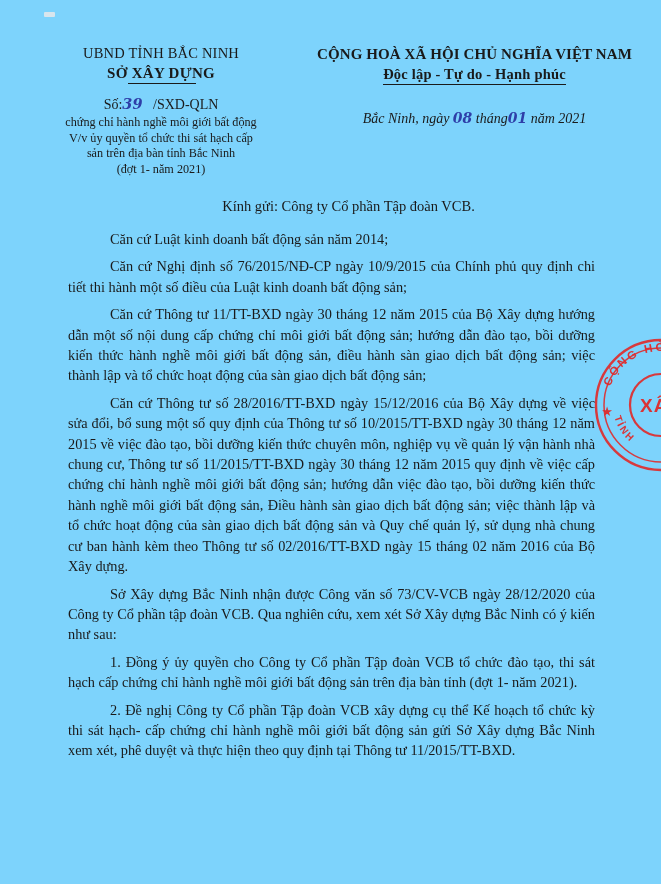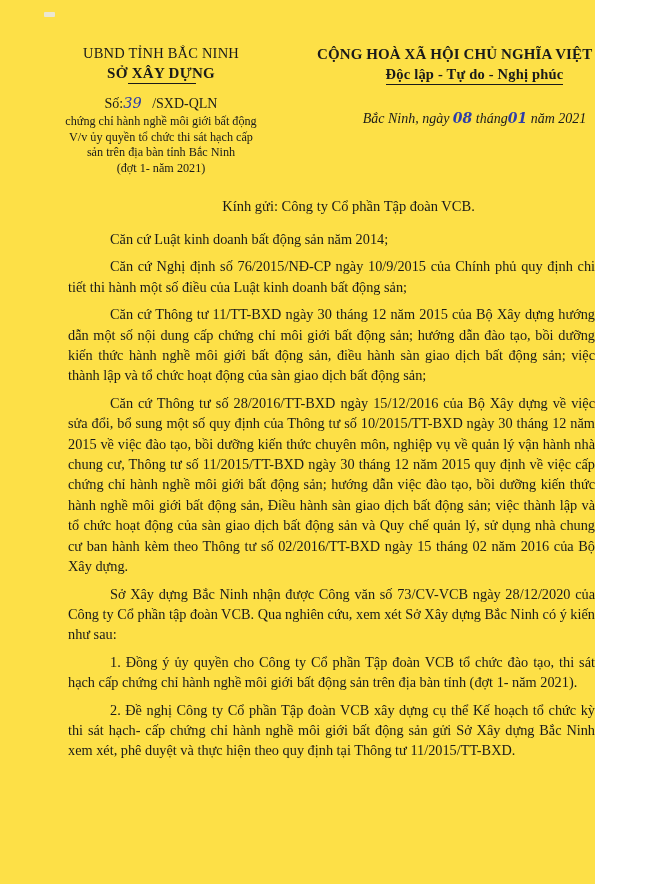--- a/index.html
+++ b/index.html
@@ -6,24 +6,24 @@
     margin: 0;
     padding: 0;
     background: #ffffff;
   }
   body {
     font-family: "Liberation Serif", "DejaVu Serif", serif;
     color: #1a1a1a;
   }
   .page {
     position: relative;
-    width: 595px;
+    width: 661px;
     height: 884px;
     overflow: hidden;
-    background: #fde047;
+    background: #7dd3fc;
   }
 
   
   .scan-speck {
     position: absolute;
     left: 44px; top: 12px;
     width: 11px; height: 5px;
     background: #e8e8ea;
     border-radius: 1px;
     opacity: .85;
@@ -74,21 +74,21 @@
 
   .doc-no {
     margin-top: 11px;
     font-size: 14px;
     line-height: 19px;
     white-space: pre;
   }
   .doc-no .hw {
     font-family: "DejaVu Serif", serif;
     font-style: italic;
-    font-weight: normal;
+    font-weight: bold;
     color: #2e3ea8;
     font-size: 14.5px;
   }
   .subject {
     font-size: 12.2px;
     line-height: 15.6px;
     margin-top: 1px;
     padding: 0 6px;
   }
 
@@ -191,21 +191,21 @@
         <div>V/v ủy quyền tổ chức thi sát hạch cấp</div>
         <div>sản trên địa bàn tỉnh Bắc Ninh</div>
         <div>(đợt 1- năm 2021)</div>
       </div>
     </div>
 
     <div class="hdr-right">
       <div class="nation-line1">CỘNG HOÀ XÃ HỘI CHỦ NGHĨA VIỆT NAM</div>
       <div>
         <span class="nation-line2">
-          <span>Độc lập - Tự do - Nghị phúc</span>
+          <span>Độc lập - Tự do - Hạnh phúc</span>
           <span class="rule"></span>
         </span>
       </div>
 
       <div class="place-date"><span>Bắc Ninh, ngày</span> <span class="hw">08</span> <span>tháng</span><span class="hw">01</span> <span>năm 2021</span></div>
     </div>
   </div>
 
   <div class="recipient">Kính gửi: Công ty Cổ phần Tập đoàn VCB.</div>
 

